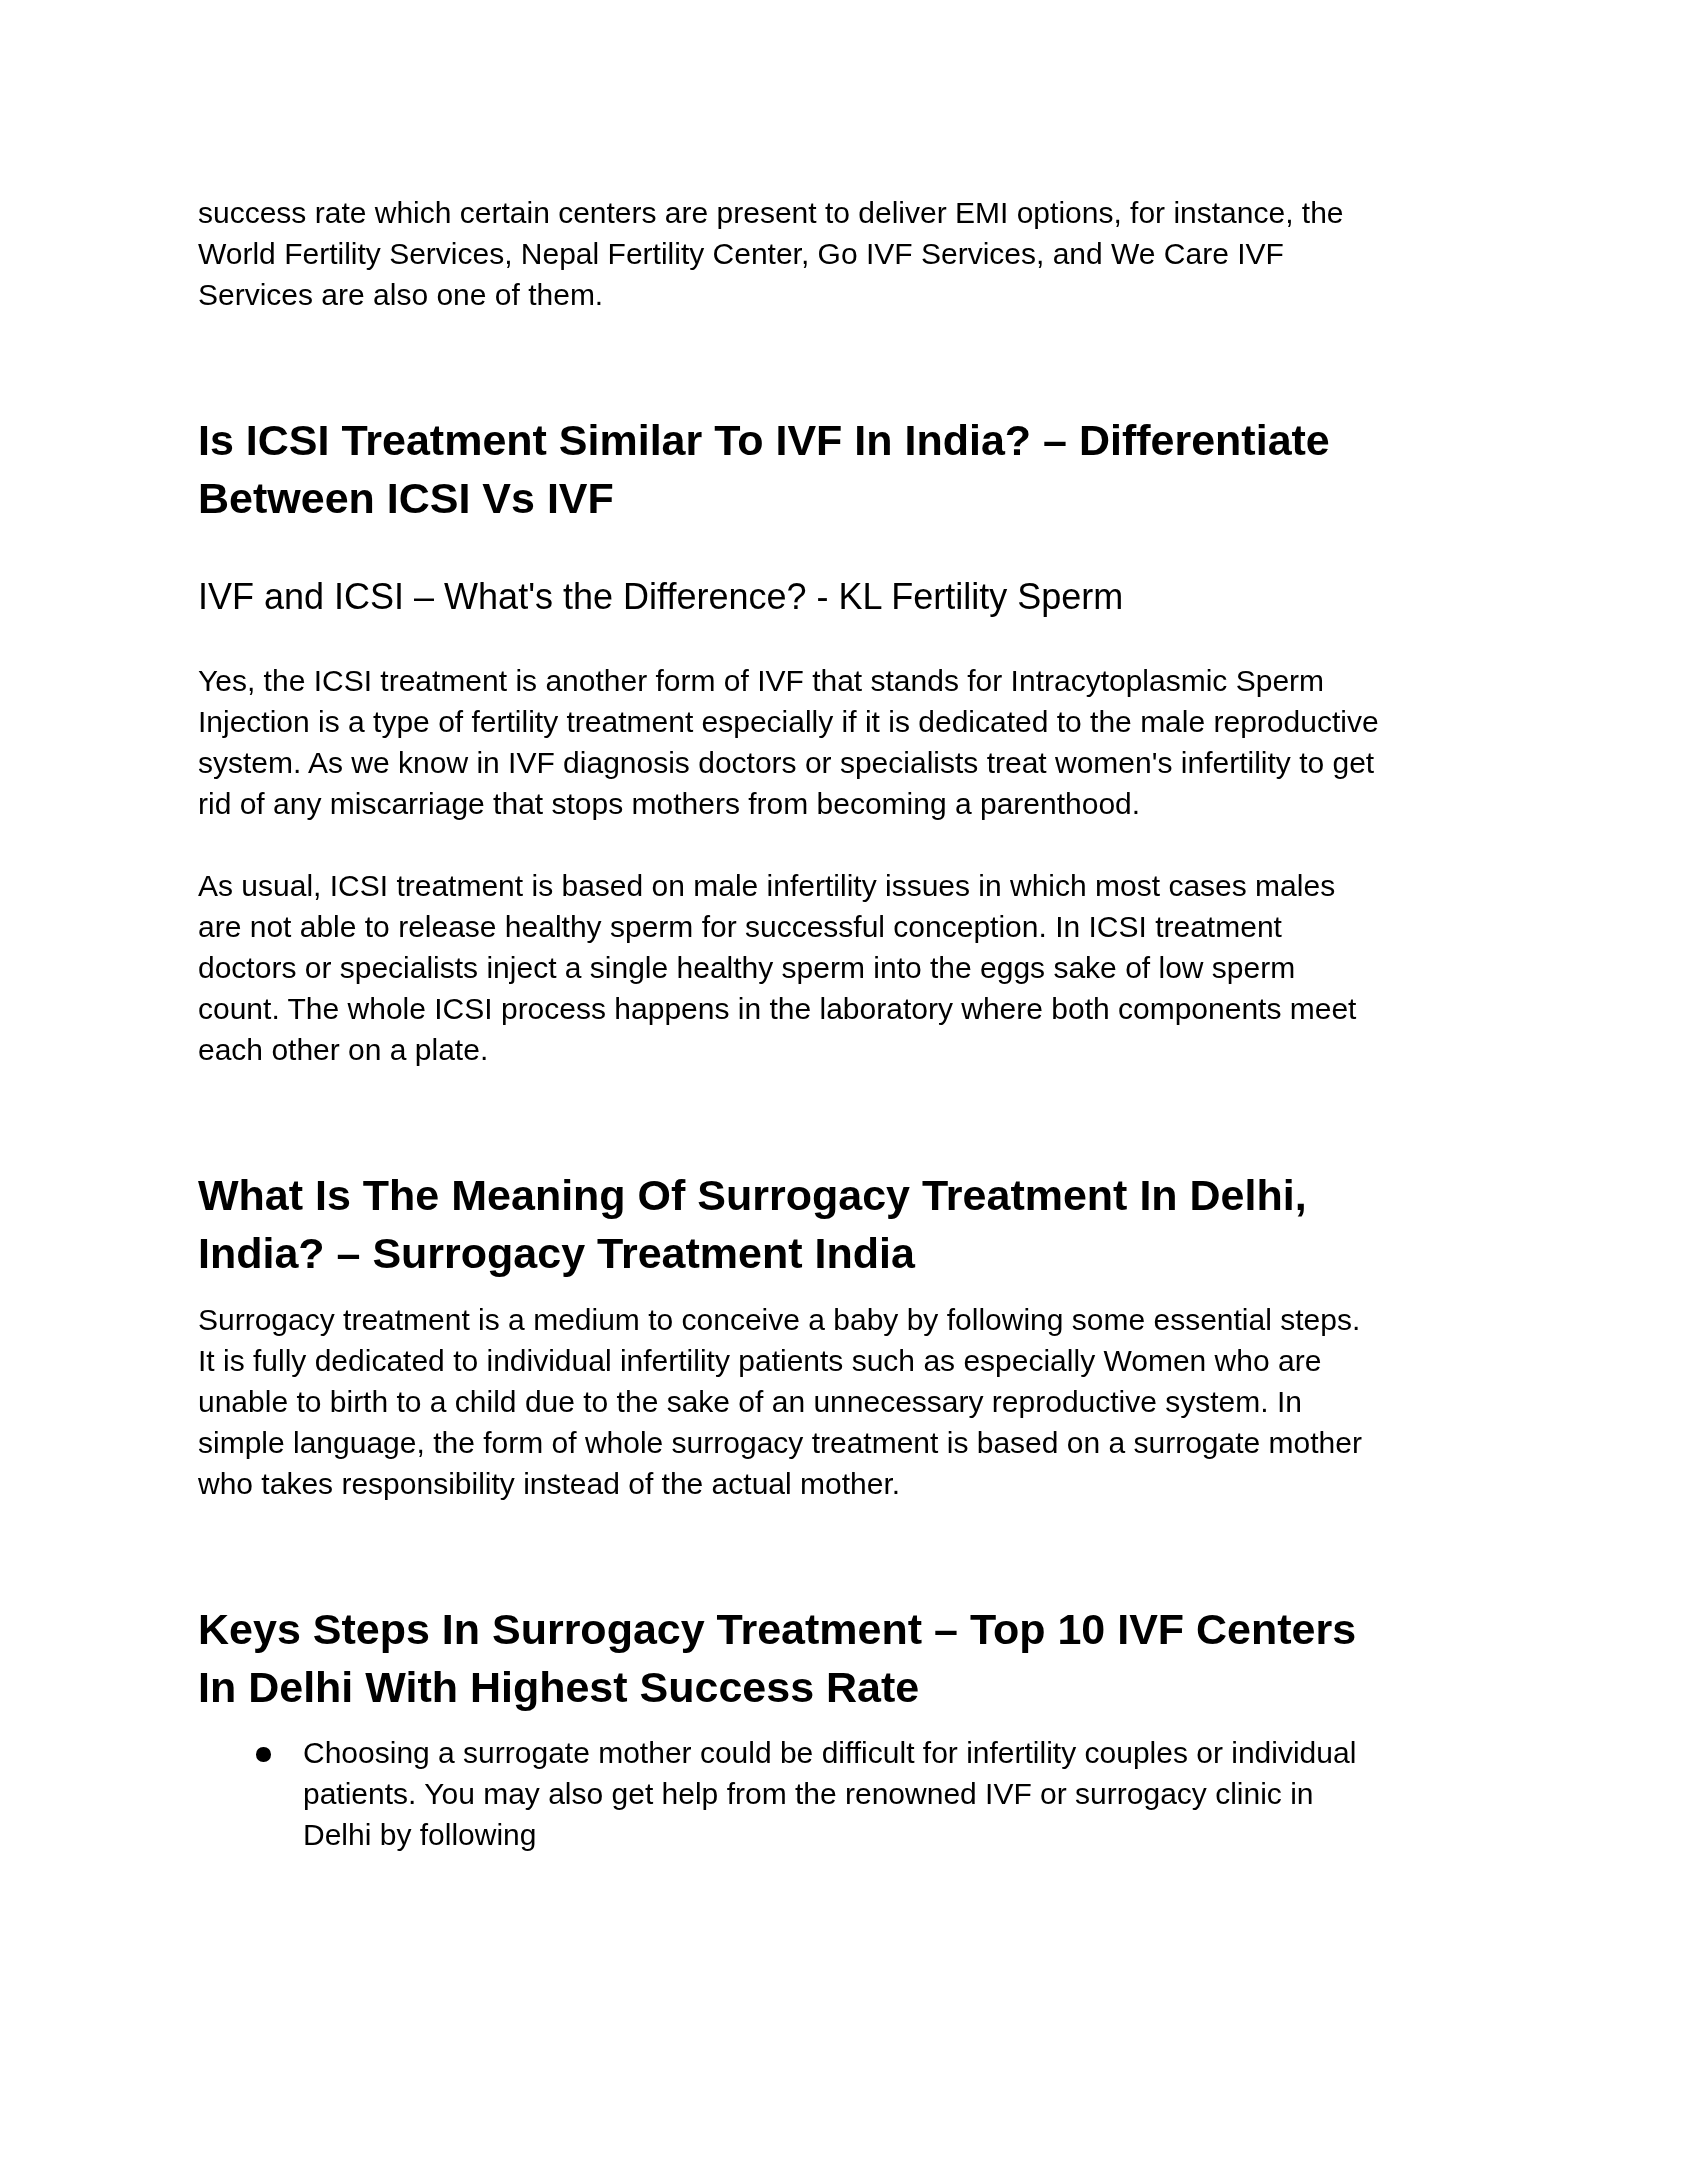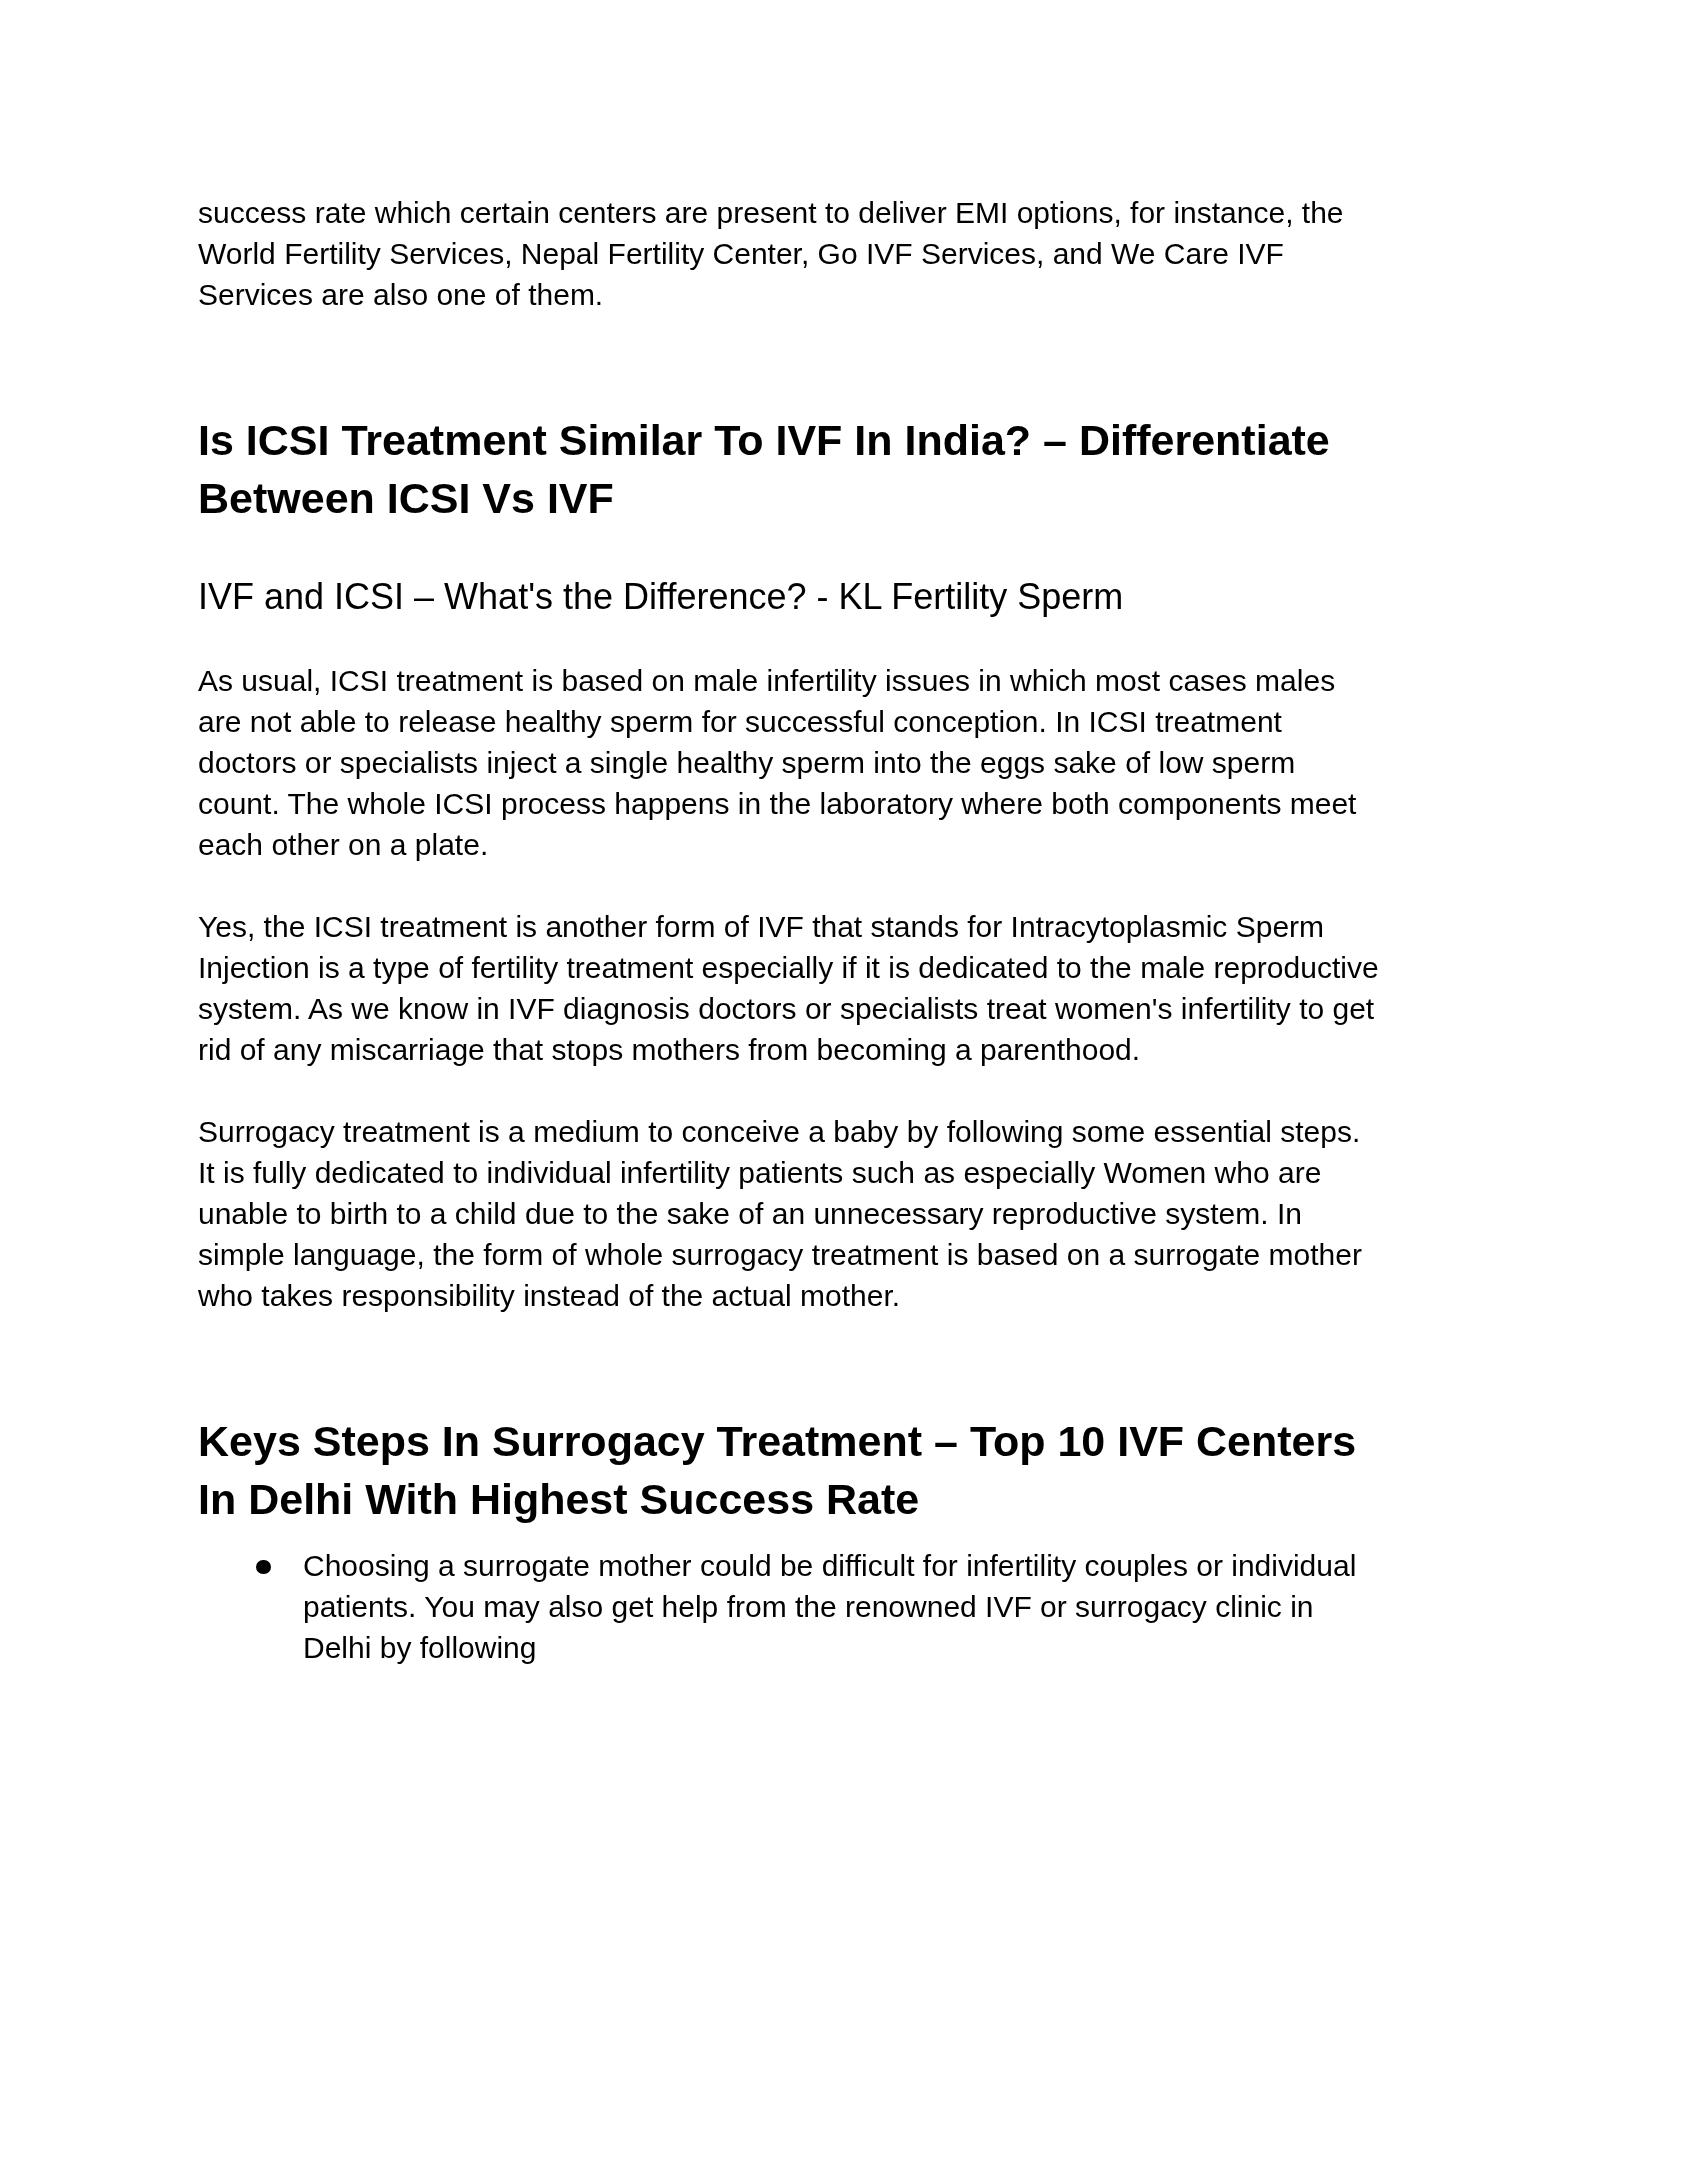--- a/index.html
+++ b/index.html
@@ -62,24 +62,25 @@
 <body>
 
 <div class="page">
 
   <p class="body-text">success rate which certain centers are present to deliver EMI options, for instance, the World Fertility Services, Nepal Fertility Center, Go IVF Services, and We Care IVF Services are also one of them.</p>
 
   <h2 class="section-heading">Is ICSI Treatment Similar To IVF In India? – Differentiate Between ICSI Vs IVF</h2>
 
   <h3 class="sub-heading">IVF and ICSI – What's the Difference? - KL Fertility Sperm</h3>
 
+  <p class="body-text">Yes, the ICSI treatment is another form of IVF that stands for Intracytoplasmic Sperm Injection is a type of fertility treatment especially if it is dedicated to the male reproductive system. As we know in IVF diagnosis doctors or specialists treat women's infertility to get rid of any miscarriage that stops mothers from becoming a parenthood.</p>
+
   <p class="body-text">As usual, ICSI treatment is based on male infertility issues in which most cases males are not able to release healthy sperm for successful conception. In ICSI treatment doctors or specialists inject a single healthy sperm into the eggs sake of low sperm count. The whole ICSI process happens in the laboratory where both components meet each other on a plate.</p>
 
-  <p class="body-text">Yes, the ICSI treatment is another form of IVF that stands for Intracytoplasmic Sperm Injection is a type of fertility treatment especially if it is dedicated to the male reproductive system. As we know in IVF diagnosis doctors or specialists treat women's infertility to get rid of any miscarriage that stops mothers from becoming a parenthood.</p>
-
+  <h2 class="section-heading">What Is The Meaning Of Surrogacy Treatment In Delhi, India? – Surrogacy Treatment India</h2>
 
   <p class="body-text">Surrogacy treatment is a medium to conceive a baby by following some essential steps. It is fully dedicated to individual infertility patients such as especially Women who are unable to birth to a child due to the sake of an unnecessary reproductive system. In simple language, the form of whole surrogacy treatment is based on a surrogate mother who takes responsibility instead of the actual mother.</p>
 
 
   <h2 class="section-heading">Keys Steps In Surrogacy Treatment – Top 10 IVF Centers In Delhi With Highest Success Rate</h2>
 
   <ul class="bullet-list">
     <li class="bullet-item">
       <span class="bullet-dot"></span>
       <span>Choosing a surrogate mother could be difficult for infertility couples or individual patients. You may also get help from the renowned IVF or surrogacy clinic in Delhi by following</span>

